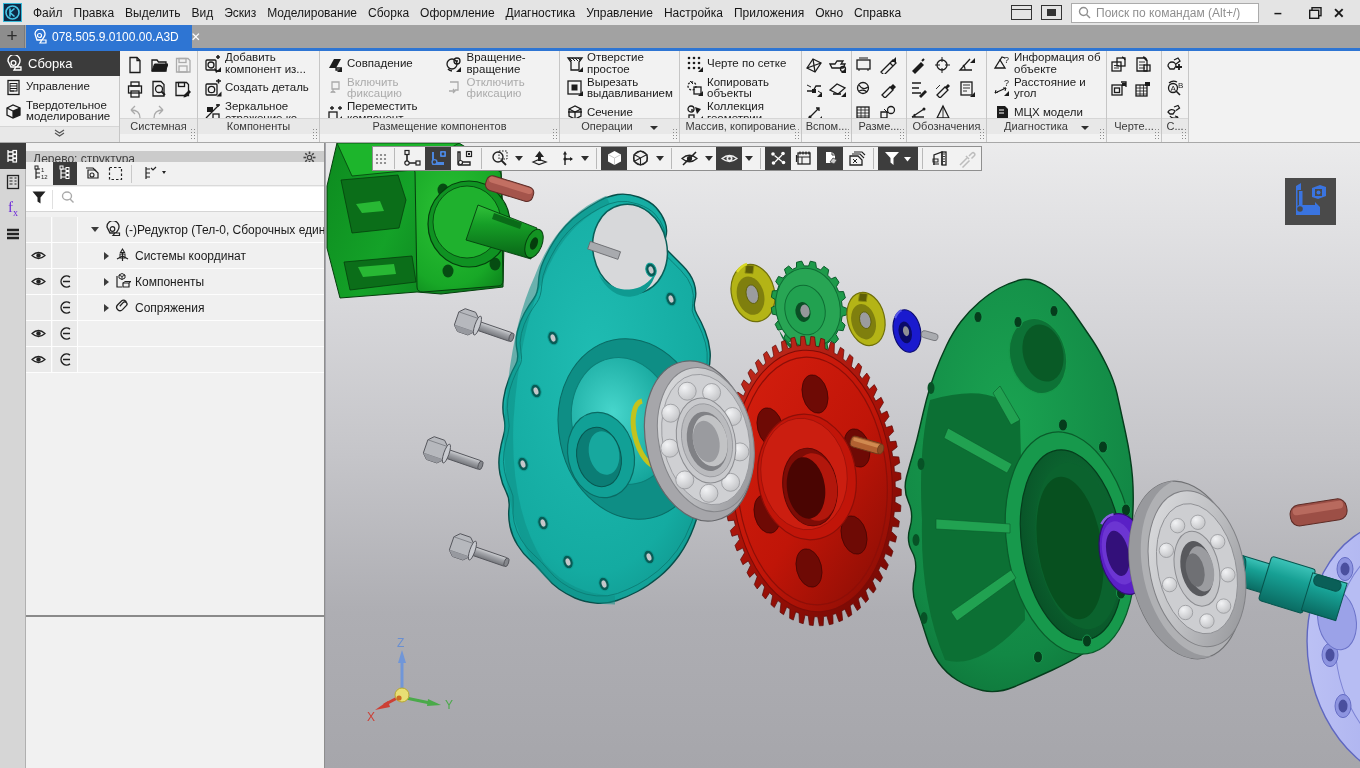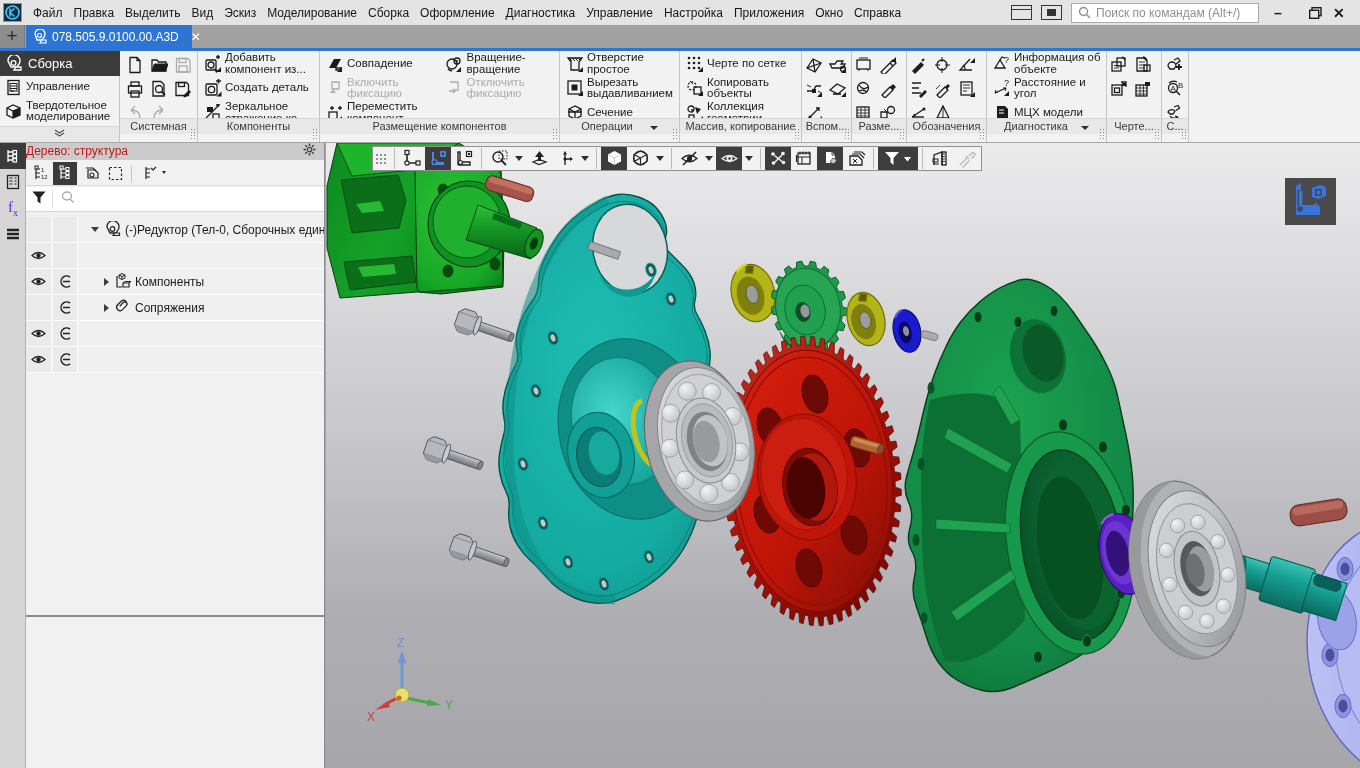--- a/index.html
+++ b/index.html
@@ -18,21 +18,21 @@
 .rbtn.gray{color:#ababab}
 .icell{display:inline-flex;width:24px;height:24px;align-items:center;justify-content:center}
 #lefthdr{position:absolute;left:0;top:51px;width:120px;height:25px;background:#3b3b3b;color:#fff;display:flex;align-items:center;font-size:13px;z-index:3}
 #leftcol{position:absolute;left:0;top:76px;width:120px;height:66px;background:#f2f2f2;z-index:3;border-right:1px solid #c6c6c6}
 .lrow{display:flex;align-items:center;font-size:11.5px;line-height:11.5px;color:#1a1a1a}
 #chevrow{position:absolute;left:0;bottom:0;width:119px;height:16px;background:#e8e8e8;border-top:1px solid #d6d6d6;text-align:center;color:#666;font-size:10px;line-height:14px}
 #main{position:absolute;left:0;top:143px;width:1360px;height:625px}
 #sidestrip{position:absolute;left:0;top:0;width:26px;height:625px;background:#d6d6d6;border-right:1px solid #b0b0b0}
 .sideitem{width:26px;height:26px;display:flex;align-items:center;justify-content:center}
 #panel{position:absolute;left:26px;top:0;width:299px;height:625px;background:#f1f1f1;border-right:1px solid #8e8e8e}
-#phdr{position:absolute;left:0;top:0;width:298px;height:17px;background:#cbcbcb;color:#b91c1c;font-size:12px;line-height:17px;}
+#phdr{position:absolute;left:0;top:8px;width:298px;height:17px;background:#cbcbcb;color:#404040;font-size:12px;line-height:17px;padding-left:7px}
 #ptools{position:absolute;left:0;top:19px;width:298px;height:24px;background:#f1f1f1;border-bottom:1px solid #dadada;display:flex;align-items:center}
 .ptb{width:24px;height:23px;display:flex;align-items:center;justify-content:center}
 .ptb.dark{background:#3b3b3b}
 #pfilter{position:absolute;left:0;top:44px;width:298px;height:25px;display:flex;align-items:center;background:#fff;border-bottom:1px solid #d5d5d5}
 #ptree{position:absolute;left:0;top:74px;width:298px}
 .trow{position:relative;height:26px;border-bottom:1px solid #fdfdfd;background:#f0f0f0;font-size:12px;color:#1a1a1a}
 .tcol1{position:absolute;left:0;top:0;width:26px;height:25px;background:#eaeaea;border-right:1px solid #fdfdfd;display:flex;align-items:center;justify-content:center}
 .tcol2{position:absolute;left:27px;top:0;width:25px;height:25px;background:#eaeaea;border-right:1px solid #fdfdfd;display:flex;align-items:center;justify-content:center}
 .tmain{position:absolute;left:53px;top:0;right:0;height:25px;display:flex;align-items:center;white-space:nowrap;overflow:hidden}
 .exp{width:0;height:0;margin-right:5px}
@@ -724,20 +724,32 @@
           </div>
         </div>
 <div class="trow">
           <div class="tcol1">
             <svg width="15" height="11" viewBox="0 0 15 11">
               <path d="M1,5.5 Q7.5,-0.5 14,5.5 Q7.5,11.5 1,5.5 Z" fill="none" stroke="#222" stroke-width="1.2"></path>
               <circle cx="7.5" cy="5.5" r="2.2" fill="#222"></circle>
             </svg>
           </div>
           <div class="tcol2"></div>
+          <div class="tmain">
+            <span style="width:25px;flex:none"></span>
+            <span class="exp closed"></span>
+            <span style="margin-right:4px;display:inline-flex">
+              <svg width="17" height="17" viewBox="0 0 17 17">
+                <path d="M8.5,14 V5 M8.5,9 L3,12 M8.5,9 L14,12" stroke="#222" stroke-width="1.2" fill="none"></path>
+                <path d="M8.5,2 l-2,3.5 h4 Z" fill="none" stroke="#222" stroke-width="1.1"></path>
+                <rect x="6" y="7" width="5" height="4" fill="none" stroke="#222" stroke-width="1"></rect>
+              </svg>
+            </span>
+            <span>Системы координат</span>
+          </div>
         </div>
 <div class="trow">
           <div class="tcol1">
             <svg width="15" height="11" viewBox="0 0 15 11">
               <path d="M1,5.5 Q7.5,-0.5 14,5.5 Q7.5,11.5 1,5.5 Z" fill="none" stroke="#222" stroke-width="1.2"></path>
               <circle cx="7.5" cy="5.5" r="2.2" fill="#222"></circle>
             </svg>
           </div>
           <div class="tcol2">
             <svg width="13" height="13" viewBox="0 0 13 13">

